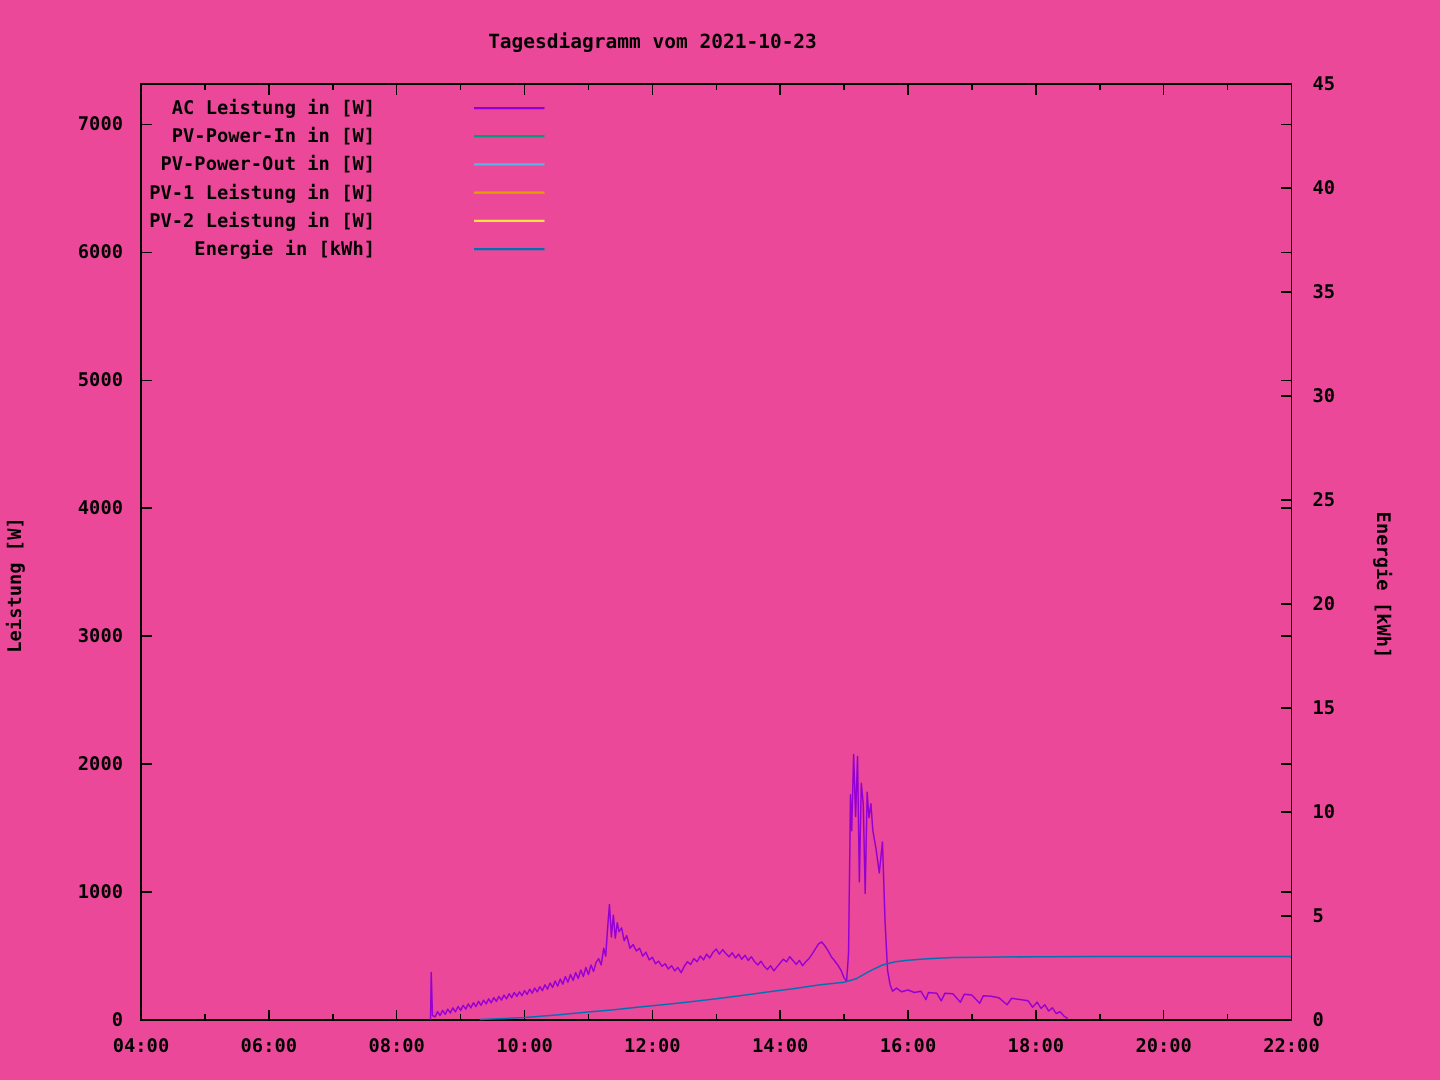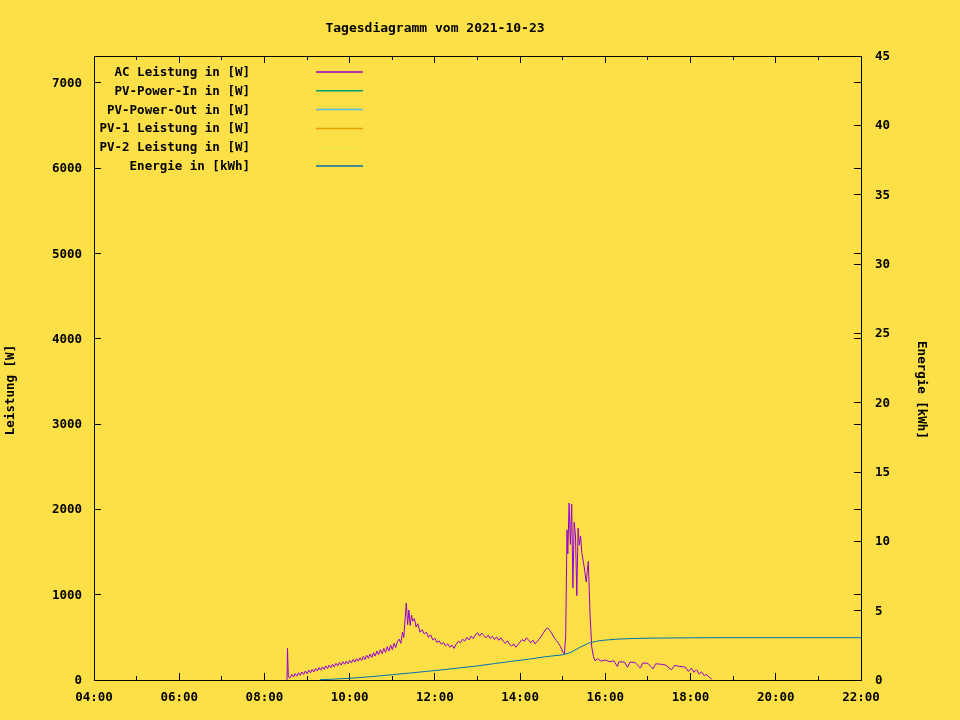--- a/index.html
+++ b/index.html
@@ -1,16 +1,16 @@
 <!DOCTYPE html>
 <html><head>
 <meta charset="utf-8">
 <style>
   html,body{margin:0;padding:0;background:#ffffff;}
-  .page{position:relative;width:960px;height:720px;background:#fde047;overflow:hidden;}
+  .page{position:relative;width:960px;height:720px;background:#ec4899;overflow:hidden;}
   svg text{font-family:"DejaVu Sans Mono","Liberation Mono",monospace;font-weight:bold;fill:#000;font-size:12.5px;}
   svg text.title{font-size:13px;}
   .crisp{shape-rendering:crispEdges;}
 </style>
 </head>
 <body>
 
 <div class="page">
   <svg id="plot" width="960" height="720" viewBox="0 0 960 720">
     <text class="title" x="435" y="32" text-anchor="middle">Tagesdiagramm vom 2021-10-23</text>

